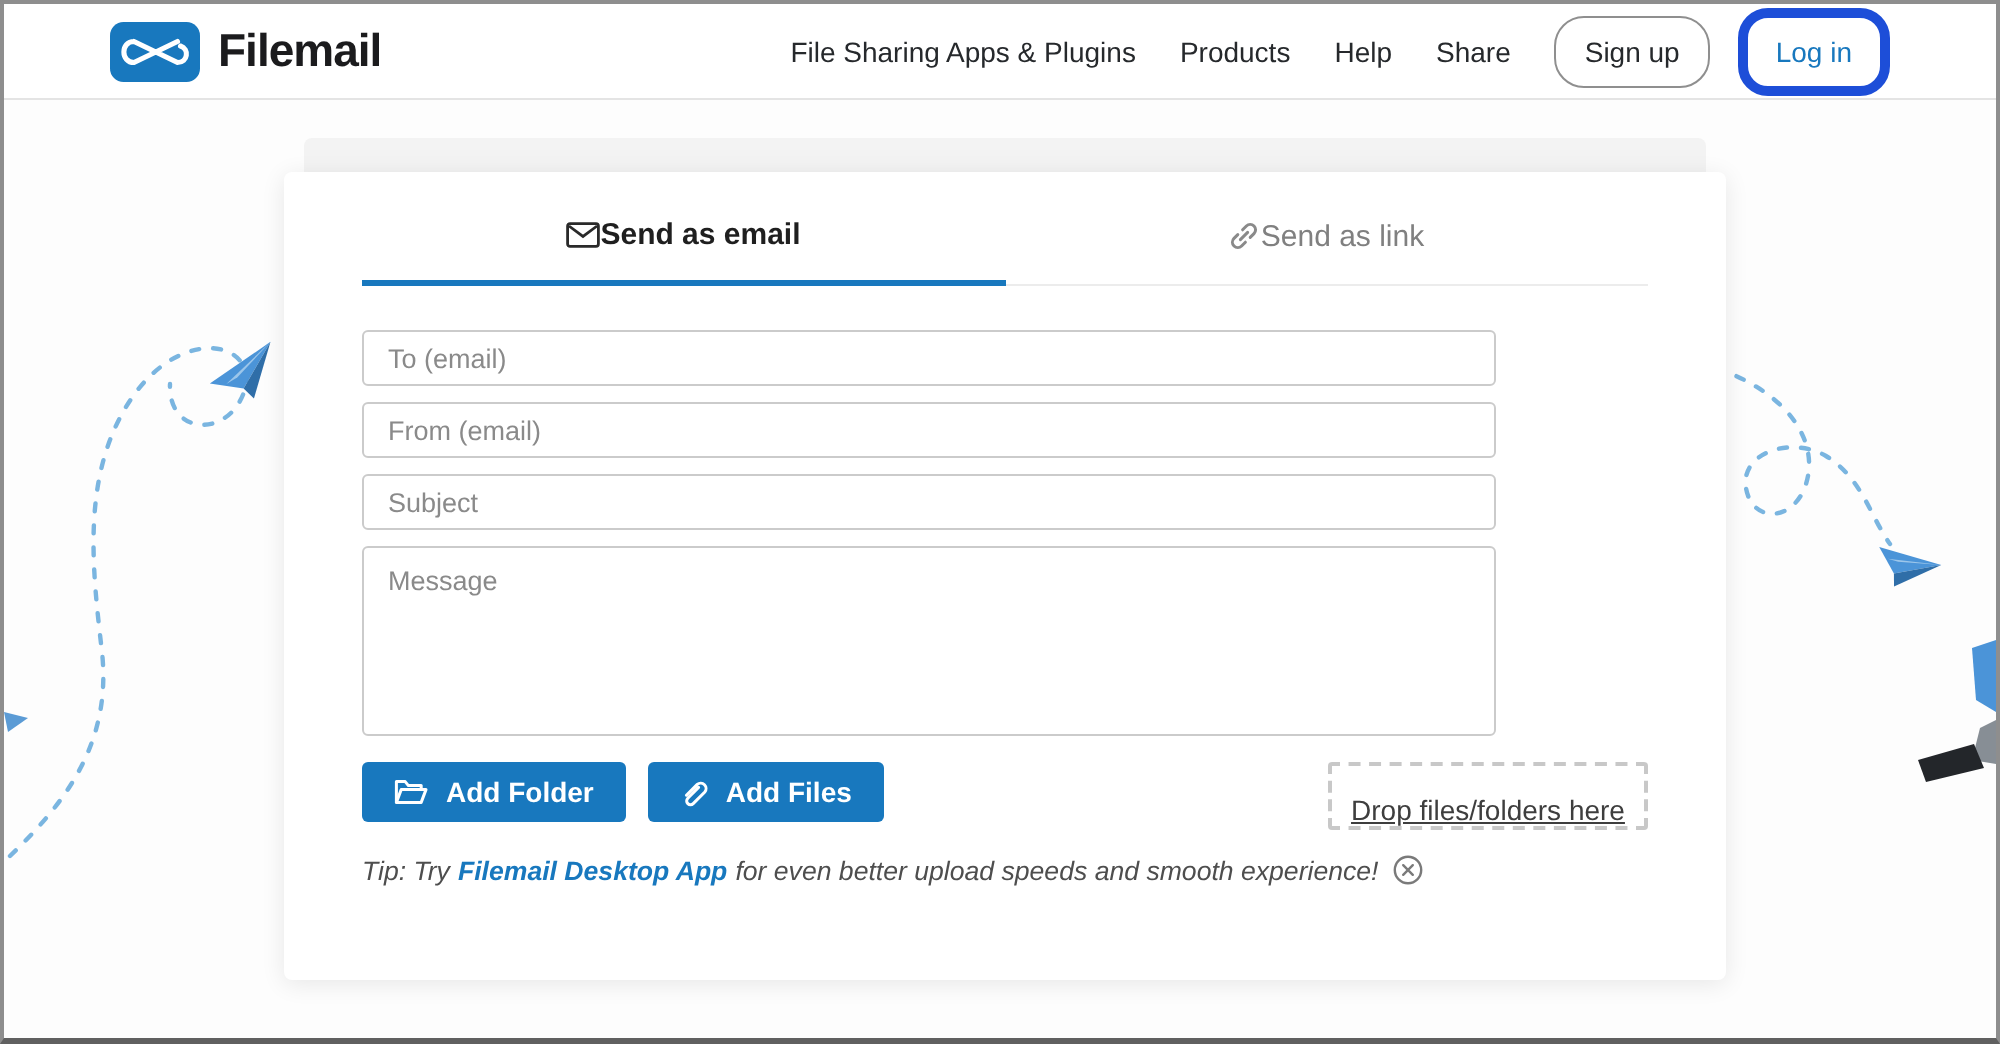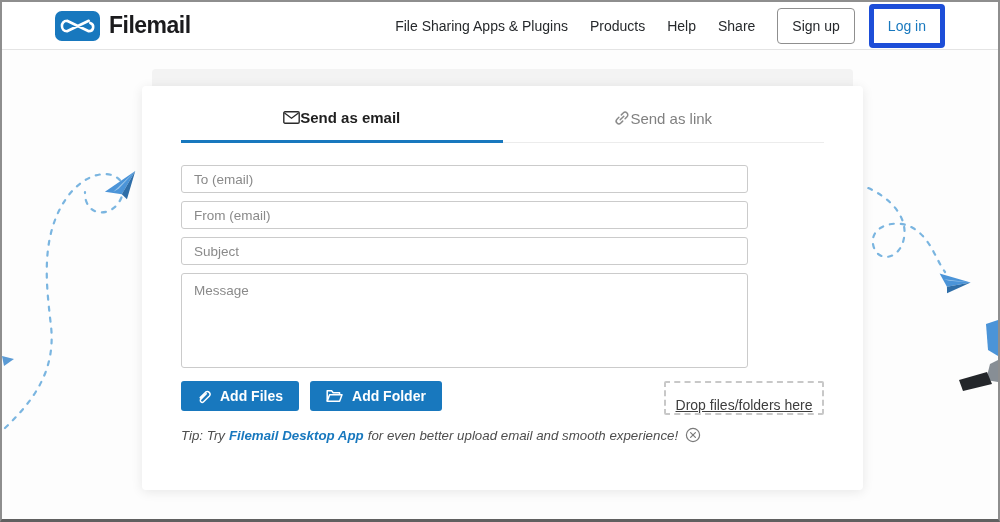--- a/index.html
+++ b/index.html
@@ -27,21 +27,21 @@
   }
   .brand { display:flex; align-items:center; gap:9px; cursor:pointer; }
   .brand-text {
     font-size: 23px; font-weight: 700; color:#1b1b1d;
     letter-spacing: -0.5px;
   }
   .nav { margin-left:auto; display:flex; align-items:center; gap:22px; }
   .nav-item { font-size:14px; color:#26292c; cursor:pointer; white-space:nowrap; }
   .btn-outline {
     display:inline-block; font-size:14px; line-height:1;
-    padding: 10px 14px; border-radius:4px; background:#fff; cursor:pointer;
+    padding: 10px 14px; border-radius:15px; background:#fff; cursor:pointer;
   }
   .btn-signup { border:1px solid #8f8f8f; color:#26292c; margin-left:0; }
   .btn-login  { border:5px solid #1d4ed8; color:#1878be; margin-left:-8px; }
 
   
   .decor { position:absolute; z-index:1; pointer-events:none; }
   #decor-left  { left:0; top:118px; }
   #decor-right { left:853px; top:176px; }
   #decor-corner{ right:0; top:318px; }
 
@@ -183,41 +183,41 @@
     </div>
 
     <div class="form">
       <input class="field" type="text" placeholder="To (email)" style="">
       <input class="field" type="text" placeholder="From (email)" style="">
       <input class="field" type="text" placeholder="Subject" style="">
       <textarea class="field" placeholder="Message" style=""></textarea>
 
       <div class="actions">
         <button class="btn-blue">
-          <svg width="14" height="15" viewBox="0 0 14 15">
-            <path d="M3.2 8.6 L8.6 3.2 a2.7 2.7 0 0 1 3.8 3.8 L6.6 12.8 a1.9 1.9 0 0 1 -2.7 -2.7 L9.3 4.7" fill="none" stroke="#ffffff" stroke-width="1.5" stroke-linecap="round"></path>
-          </svg>
-          <span>Add Files</span>
-        </button>
-        <button class="btn-blue">
           <svg width="17" height="14" viewBox="0 0 17 14">
             <path d="M1.2 12.2 V1.8 H5.6 L7.2 3.8 H13.6 V5.8" fill="none" stroke="#ffffff" stroke-width="1.5" stroke-linejoin="round"></path>
             <path d="M3.6 5.8 H16 L13.6 12.2 H1.2 Z" fill="none" stroke="#ffffff" stroke-width="1.5" stroke-linejoin="round"></path>
           </svg>
           <span>Add Folder</span>
         </button>
+        <button class="btn-blue">
+          <svg width="14" height="15" viewBox="0 0 14 15">
+            <path d="M3.2 8.6 L8.6 3.2 a2.7 2.7 0 0 1 3.8 3.8 L6.6 12.8 a1.9 1.9 0 0 1 -2.7 -2.7 L9.3 4.7" fill="none" stroke="#ffffff" stroke-width="1.5" stroke-linecap="round"></path>
+          </svg>
+          <span>Add Files</span>
+        </button>
         <div class="dropzone">
           <span>Drop files/folders here</span>
         </div>
       </div>
 
       <div class="tip">
         <span>Tip: Try</span>
         <a>Filemail Desktop App</a>
-        <span>for even better upload email and smooth experience!</span>
+        <span>for even better upload speeds and smooth experience!</span>
         <span class="dismiss">
           <svg width="16" height="16" viewBox="0 0 16 16">
             <circle cx="8" cy="8" r="6.6" fill="none" stroke="#7a7a7a" stroke-width="1.2"></circle>
             <path d="M5.6 5.6 L10.4 10.4 M10.4 5.6 L5.6 10.4" stroke="#7a7a7a" stroke-width="1.2" stroke-linecap="round"></path>
           </svg>
         </span>
       </div>
     </div>
 
   </div>

